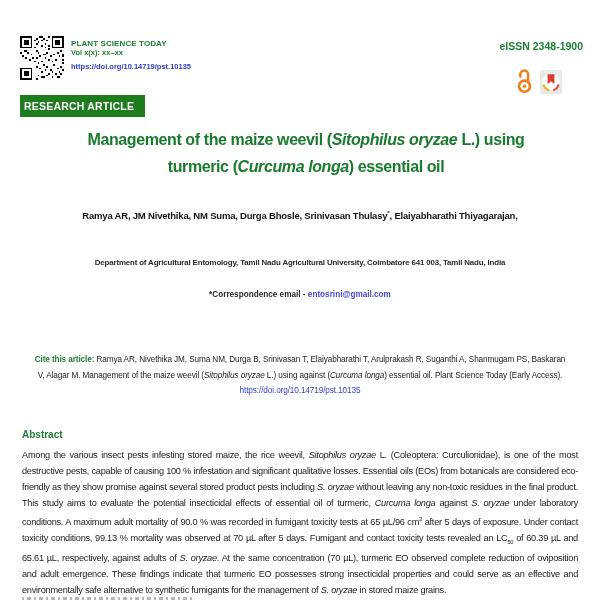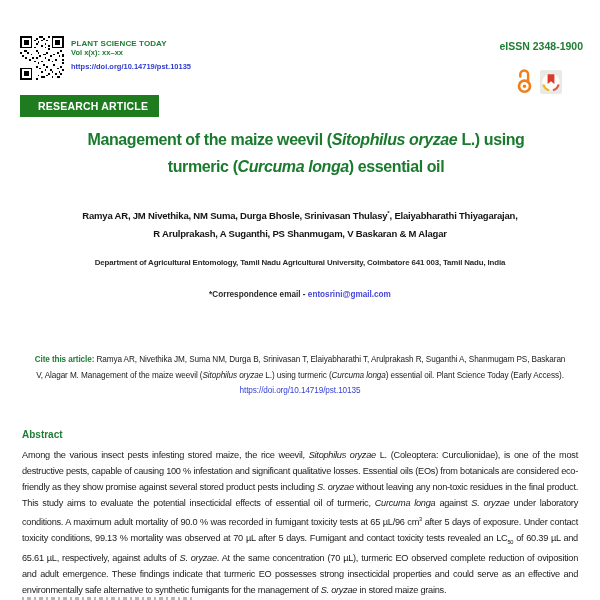--- a/index.html
+++ b/index.html
@@ -11,21 +11,21 @@
   
   .qr { position:absolute; left:20px; top:36px; width:44px; height:44px; }
   .hmeta { position:absolute; left:71px; top:39px; }
   .journal { color:#1f7d35; font-weight:bold; font-size:8px; letter-spacing:.1px; margin-bottom:0; }
   .vol     { color:#1f7d35; font-weight:bold; font-size:7.5px; margin-bottom:5px; }
   .hdoi    { color:#2e3bd0; font-weight:bold; font-size:7.5px; cursor:pointer; }
   .eissn   { position:absolute; right:17px; top:40px; color:#1f7d35; font-weight:bold; font-size:10.5px; }
   .icons   { position:absolute; right:38px; top:67px; display:flex; gap:6px; align-items:flex-end; }
   .badge {
     position:absolute; left:20px; top:95px; background:#1e7c1f; color:#fff;
-    font-weight:bold; font-size:10.5px; letter-spacing:.2px; padding:5px 11px 5px 18px;
+    font-weight:bold; font-size:10.5px; letter-spacing:.2px; padding:5px 11px 5px 4px;
   }
   
   .title { position:absolute; left:12px; right:0; top:126px; text-align:center;
            color:#1a7a2e; font-weight:bold; font-size:16px; letter-spacing:-0.4px; line-height:27px; }
   .title div { white-space:nowrap; }
   .authors { position:absolute; left:0; right:0; top:204px; text-align:center;
              font-weight:bold; font-size:9.5px; letter-spacing:-0.2px; line-height:18px; color:#141414; }
   .authors div { white-space:nowrap; }
   .authors sup { font-size:65%; }
   .affiliation { position:absolute; left:0; right:0; top:258px; text-align:center;
@@ -87,30 +87,29 @@
 
   <div class="badge">RESEARCH ARTICLE</div>
 
   <div class="title">
     <div><span>Management of the maize weevil (</span><i>Sitophilus oryzae</i><span> L.) using</span></div>
     <div><span>turmeric (</span><i>Curcuma longa</i><span>) essential oil</span></div>
   </div>
 
   <div class="authors">
     <div><span>Ramya AR, JM Nivethika, NM Suma, Durga Bhosle, Srinivasan Thulasy</span><sup>*</sup><span>, Elaiyabharathi Thiyagarajan,</span></div>
-    <div><span>R Arulprakash, A Suganthi, PS Shanmugam, V Baskaran &amp; M Alagar</span></div>
   </div>
 
   <div class="affiliation">Department of Agricultural Entomology, Tamil Nadu Agricultural University, Coimbatore 641 003, Tamil Nadu, India</div>
 
   <div class="correspondence"><span>*Correspondence email - </span><span class="link">entosrini@gmail.com</span></div>
 
 
   <div class="citation">
-    <span><span class="green-bold">Cite this article: </span><span>Ramya AR, Nivethika JM, Suma NM, Durga B, Srinivasan T, Elaiyabharathi T, Arulprakash R, Suganthi A, Shanmugam PS, Baskaran V, Alagar M. Management of the maize weevil (</span><i>Sitophilus oryzae</i><span> L.) using turmeric (</span><i>Curcuma longa</i><span>) essential oil. Plant Science Today (Early Access).</span></span>
+    <span><span class="green-bold">Cite this article: </span><span>Ramya AR, Nivethika JM, Suma NM, Durga B, Srinivasan T, Elaiyabharathi T, Arulprakash R, Suganthi A, Shanmugam PS, Baskaran V, Alagar M. Management of the maize weevil (</span><i>Sitophilus oryzae</i><span> L.) using against (</span><i>Curcuma longa</i><span>) essential oil. Plant Science Today (Early Access).</span></span>
     <div class="cite-url">https://doi.org/10.14719/pst.10135</div>
   </div>
 
   <div class="abs-h">Abstract</div>
   <div class="abs"><span>Among the various insect pests infesting stored maize, the rice weevil, </span><i>Sitophilus oryzae</i><span> L. (Coleoptera: Curculionidae), is one of the most destructive pests, capable of causing 100 % infestation and significant qualitative losses. Essential oils (EOs) from botanicals are considered eco-friendly as they show promise against several stored product pests including </span><i>S. oryzae</i><span> without leaving any non-toxic residues in the final product. This study aims to evaluate the potential insecticidal effects of essential oil of turmeric, </span><i>Curcuma longa</i><span> against </span><i>S. oryzae</i><span> under laboratory conditions. A maximum adult mortality of 90.0 % was recorded in fumigant toxicity tests at 65 µL/96 cm</span><sup>3</sup><span> after 5 days of exposure. Under contact toxicity conditions, 99.13 % mortality was observed at 70 µL after 5 days. Fumigant and contact toxicity tests revealed an LC</span><sub>50</sub><span> of 60.39 µL and 65.61 µL, respectively, against adults of </span><i>S. oryzae</i><span>. At the same concentration (70 µL), turmeric EO observed complete reduction of oviposition and adult emergence. These findings indicate that turmeric EO possesses strong insecticidal properties and could serve as an effective and environmentally safe alternative to synthetic fumigants for the management of </span><i>S. oryzae</i><span> in stored maize grains.</span></div>
 
   <div class="sliver"></div>
 </div>
 
 </body></html>

